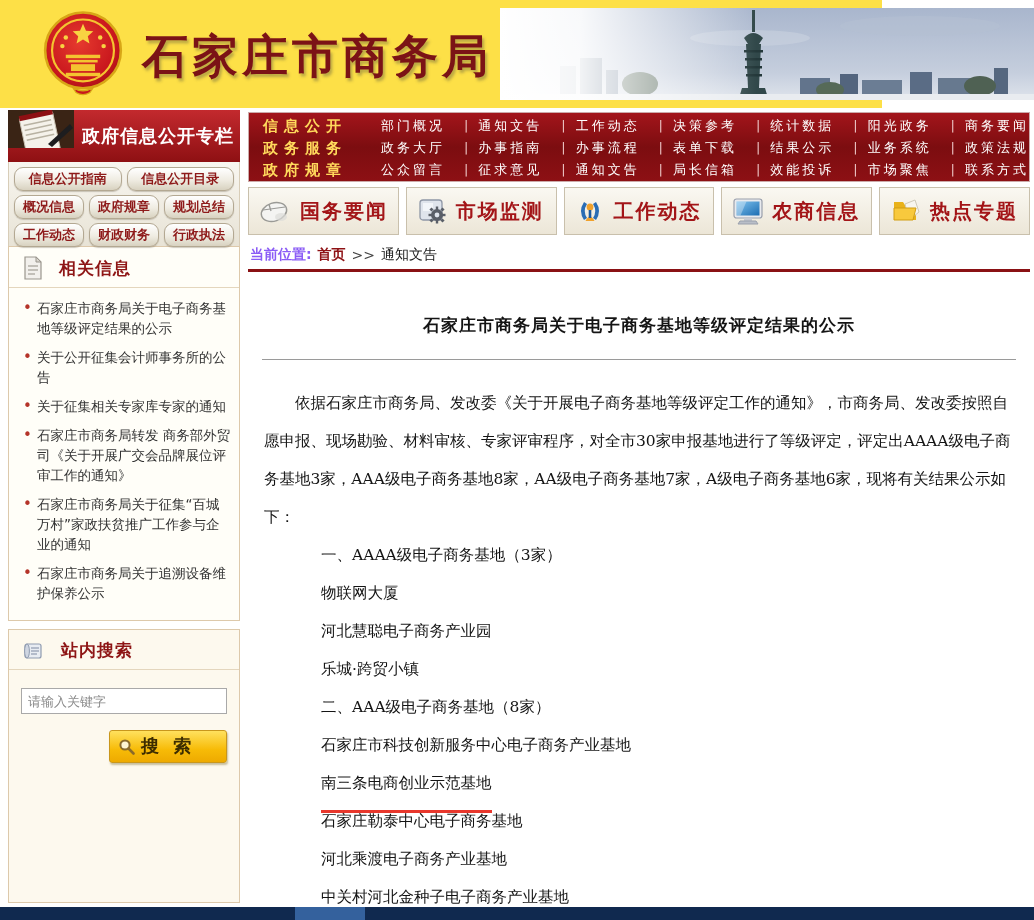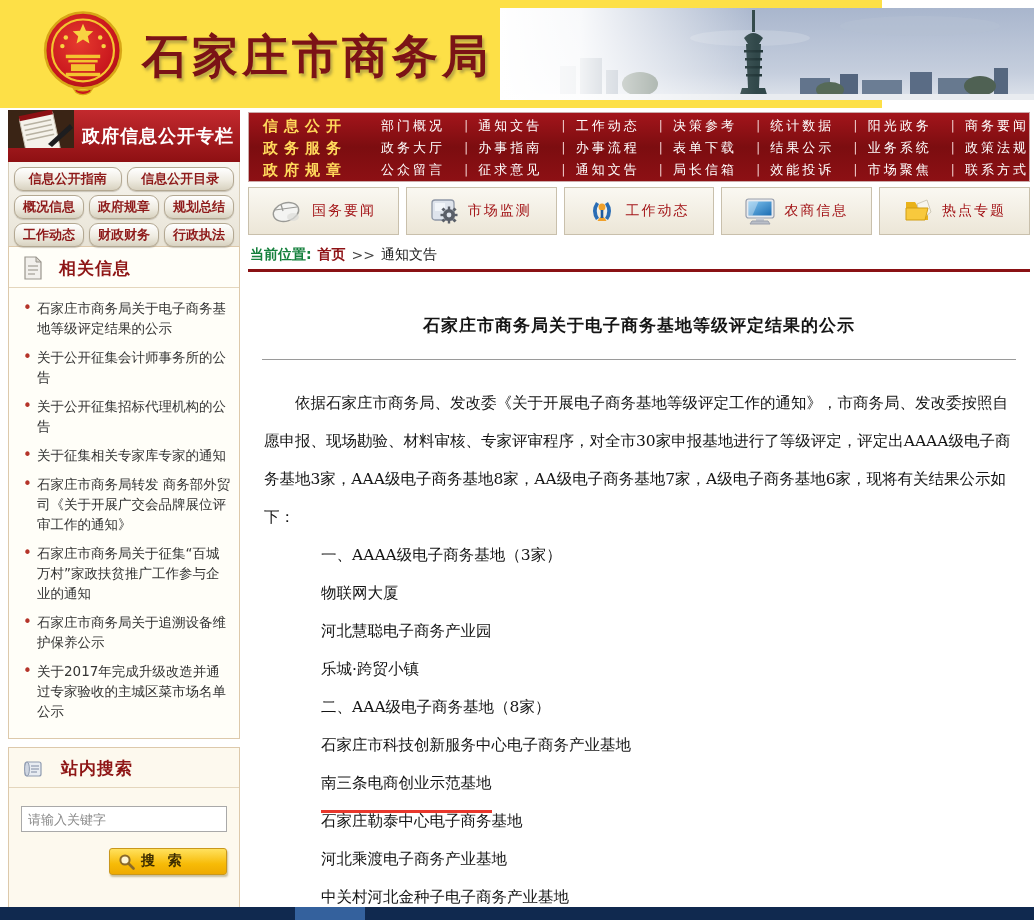--- a/index.html
+++ b/index.html
@@ -41,40 +41,40 @@
   .related-list li::before { content:"•"; position:absolute; left:8px; top:0; color:#b5342a; font-size:15px; }
 
   .panel-search { height:274px; background:#fdf9ee; }
   .search-body { padding:18px 12px 0 12px; }
   .search-input { width:206px; height:26px; border:1px solid #a9a9a9; background:#fff; padding:0 6px;
                   font-size:13px; color:#777; }
   .search-input::placeholder { color:#8a8a8a; }
   .search-btn { display:flex; align-items:center; gap:6px; margin:16px 0 0 88px; padding:3px 12px 4px 8px;
                 background:linear-gradient(180deg,#ffe15e,#f7bb07 60%,#eeaa00); border:1px solid #c9971c;
                 border-radius:3px; cursor:pointer; box-shadow:1px 2px 2px rgba(100,80,0,.35); }
-  .search-btn span { font-size:14px; font-weight:bold; color:#3c2c00; letter-spacing:4px; }
+  .search-btn span { font-size:18px; font-weight:bold; color:#3c2c00; letter-spacing:4px; }
 
   
   .main { position:absolute; left:248px; top:112px; width:782px; }
 
   .nav { height:70px; background:linear-gradient(180deg,#a3151b,#7c0d10 50%,#8d1014);
          border:1px solid #caa; padding:2px 0 0 14px; display:flex; flex-direction:column; justify-content:space-around; }
   .nav-row { display:flex; align-items:center; height:22px; }
   .nav-cat { width:118px; color:#ffd95c; font-weight:bold; font-size:15px; letter-spacing:6px; cursor:pointer; white-space:nowrap; }
   .nav-links { display:flex; align-items:center; flex:1;justify-content:space-between; }
   .nav-links a { color:#ffffff; font-size:13px; letter-spacing:3px; text-decoration:none; cursor:pointer; white-space:nowrap; }
   .nav-links a + a::before { content:"|"; color:#e9c0c0; margin:0 10px; letter-spacing:0; font-weight:normal; }
 
   .qrow { display:flex; gap:7px; margin-top:5px; height:48px; }
   .qbtn { flex:1; background:linear-gradient(180deg,#faf8f2,#ece6d7); border:1px solid #c9c0ac;
           display:flex; align-items:center; justify-content:center; gap:9px; cursor:pointer; }
-  .qbtn .qlabel { color:#a31518; font-weight:normal; font-size:14px; letter-spacing:2px; }
+  .qbtn .qlabel { color:#a31518; font-weight:bold; font-size:20px; letter-spacing:2px; }
 
   .breadcrumb { margin-top:8px; height:24px; display:flex; align-items:center; font-size:14px; gap:6px; padding-left:2px; }
-  .bc-label { font-weight:bold; color:#15803d; }
+  .bc-label { font-weight:bold; color:#8b5cf6; }
   .bc-home { font-weight:bold; color:#8e1114; cursor:pointer; }
   .bc-sep { color:#444; }
   .bc-cur { color:#1a1a1a; cursor:pointer; }
   .bc-rule { height:3px; background:#8a1114; margin-top:2px; }
 
   .article { font-family:"DejaVu Serif","Liberation Serif",serif; color:#141414; }
   .a-title { text-align:center; font-size:17px; font-weight:bold; margin-top:42px; letter-spacing:1px; }
   .a-hr { border:none; border-top:1px solid #9a9a9a; margin:22px 14px 0 14px; }
   .a-body { padding:0 18px 0 16px; margin-top:24px; font-size:15.5px; line-height:38px; }
   .a-body p { text-indent:2em; }
@@ -207,26 +207,24 @@
           <path d="M13 1 l5 5 h-5 z" fill="#d8d4cc" stroke="#9a968e" stroke-width="1"></path>
           <line x1="5" y1="10" x2="15" y2="10" stroke="#a8a49c" stroke-width="1.3"></line>
           <line x1="5" y1="14" x2="15" y2="14" stroke="#a8a49c" stroke-width="1.3"></line>
           <line x1="5" y1="18" x2="12" y2="18" stroke="#a8a49c" stroke-width="1.3"></line>
         </svg>
         <span class="ptitle">相关信息</span>
       </div>
       <ul class="related-list">
         <li><span>石家庄市商务局关于电子商务基地等级评定结果的公示</span></li>
         <li><span>关于公开征集会计师事务所的公告</span></li>
-        <li><span>关于公开征集招标代理机构的公告</span></li>
         <li><span>关于征集相关专家库专家的通知</span></li>
         <li><span>石家庄市商务局转发 商务部外贸司《关于开展广交会品牌展位评审工作的通知》</span></li>
         <li><span>石家庄市商务局关于征集“百城万村”家政扶贫推广工作参与企业的通知</span></li>
         <li><span>石家庄市商务局关于追溯设备维护保养公示</span></li>
-        <li><span>关于2017年完成升级改造并通过专家验收的主城区菜市场名单公示</span></li>
       </ul>
     </div>
 
     <div class="panel panel-search">
       <div class="panel-header">
         <svg width="22" height="22" viewBox="0 0 22 22">
           <rect x="2" y="4" width="16" height="14" rx="2" fill="#e8ecf2" stroke="#8f9bb0" stroke-width="1.2"></rect>
           <ellipse cx="4" cy="11" rx="2.4" ry="7" fill="#cfd6e2" stroke="#8f9bb0" stroke-width="1"></ellipse>
           <line x1="8" y1="8" x2="16" y2="8" stroke="#8f9bb0" stroke-width="1.2"></line>
           <line x1="8" y1="11" x2="16" y2="11" stroke="#8f9bb0" stroke-width="1.2"></line>

